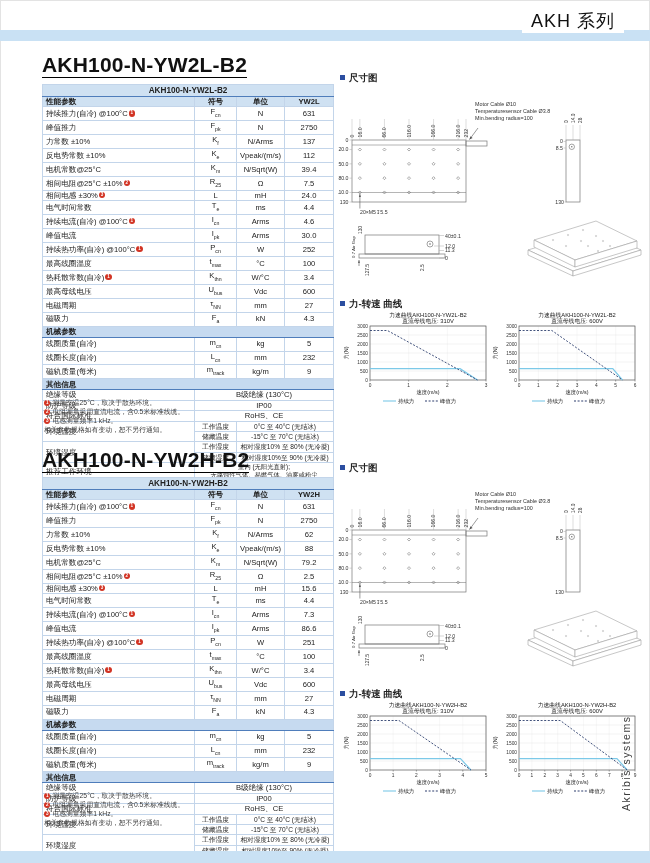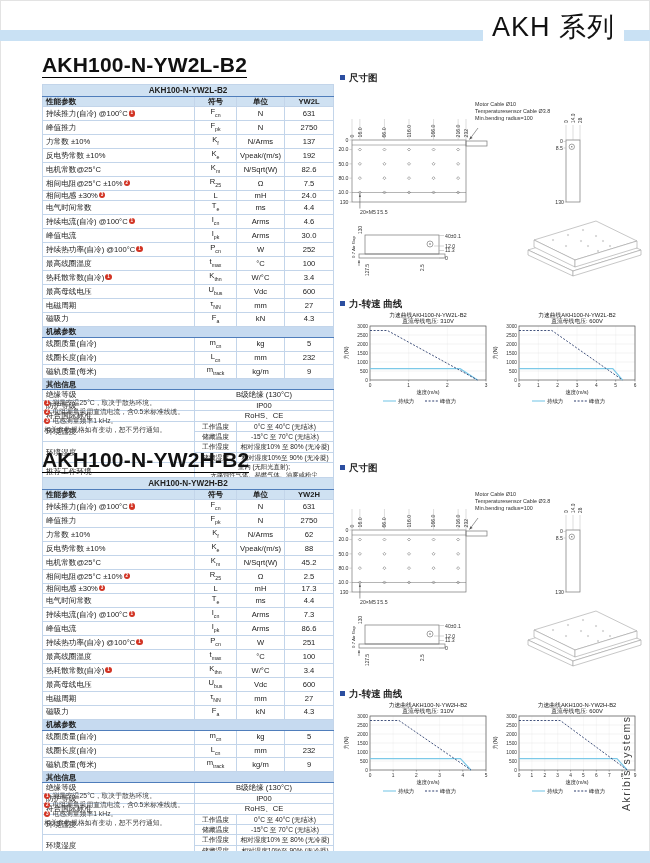--- a/index.html
+++ b/index.html
@@ -1,19 +1,19 @@
 <!DOCTYPE html>
 <html><head>
 <meta charset="utf-8">
 <style>
   html,body{margin:0;padding:0;background:#fff;}
   *{box-sizing:border-box;font-family:"Liberation Sans","DejaVu Sans",sans-serif;}
   .page{position:relative;width:650px;height:863px;background:#fff;overflow:hidden;box-shadow:inset 0 0 0 1px #e3e3e3;}
   .accent-bar{position:absolute;left:0;width:650px;height:11px;background:#c9e1f4;}
-  .series-title{position:absolute;top:9px;right:26px;font-size:27px;color:#111;background:#fff;padding:0 9px;letter-spacing:1px;z-index:2;}
+  .series-title{position:absolute;top:9px;right:26px;font-size:18px;color:#111;background:#fff;padding:0 9px;letter-spacing:1px;z-index:2;}
   .side-text{position:absolute;left:620px;top:686px;height:125px;writing-mode:vertical-rl;transform:rotate(180deg);font-size:10.5px;color:#3a3a3a;letter-spacing:1.5px;}
   .section{position:absolute;left:0;top:0;width:650px;}
   .prod-title{position:absolute;left:42px;font-size:21px;font-weight:700;color:#111;letter-spacing:.2px;}
   .prod-title span{border-bottom:1.6px solid #000;padding-bottom:1px;}
   .stable{position:absolute;left:42px;border-collapse:collapse;width:291px;background:#fff;border:1.4px solid #4f7dbb;font-size:7.6px;color:#222;table-layout:fixed;}
   .stable td{border:0.5px solid #c3d5ea;height:9.5px;line-height:9.4px;padding:0 3px;text-align:center;white-space:nowrap;overflow:hidden;}
   .stable td.l{text-align:left;}
   .stable tr.ttl td{background:#cfe1f2;font-weight:bold;font-size:8.2px;height:12px;border-bottom:1px solid #4f7dbb;}
   .stable tr.hdr td{background:#cfe1f2;font-weight:bold;}
   .stable tr.sec td{background:#c6daf0;font-weight:bold;text-align:left;border-top:1.2px solid #4f7dbb;border-bottom:1.2px solid #4f7dbb;height:11px;}
@@ -71,27 +71,27 @@
           <tr>
             <td class="l">力常数 ±10%</td>
             <td>K<sub>f</sub></td>
             <td>N/Arms</td>
             <td>137</td>
           </tr>
           <tr>
             <td class="l">反电势常数 ±10%</td>
             <td>K<sub>e</sub></td>
             <td>Vpeak/(m/s)</td>
-            <td>192</td>
+            <td>112</td>
           </tr>
           <tr>
             <td class="l">电机常数@25°C</td>
             <td>K<sub>m</sub></td>
             <td>N/Sqrt(W)</td>
-            <td>82.6</td>
+            <td>39.4</td>
           </tr>
           <tr>
             <td class="l">相间电阻@25°C ±10%<span class="fn">2</span></td>
             <td>R<sub>25</sub></td>
             <td>Ω</td>
             <td>7.5</td>
           </tr>
           <tr>
             <td class="l">相间电感 ±30%<span class="fn">3</span></td>
             <td>L</td>
@@ -460,33 +460,33 @@
           <tr>
             <td class="l">反电势常数 ±10%</td>
             <td>K<sub>e</sub></td>
             <td>Vpeak/(m/s)</td>
             <td>88</td>
           </tr>
           <tr>
             <td class="l">电机常数@25°C</td>
             <td>K<sub>m</sub></td>
             <td>N/Sqrt(W)</td>
-            <td>45.2</td>
+            <td>79.2</td>
           </tr>
           <tr>
             <td class="l">相间电阻@25°C ±10%<span class="fn">2</span></td>
             <td>R<sub>25</sub></td>
             <td>Ω</td>
             <td>2.5</td>
           </tr>
           <tr>
             <td class="l">相间电感 ±30%<span class="fn">3</span></td>
             <td>L</td>
             <td>mH</td>
-            <td>17.3</td>
+            <td>15.6</td>
           </tr>
           <tr>
             <td class="l">电气时间常数</td>
             <td>T<sub>e</sub></td>
             <td>ms</td>
             <td>4.4</td>
           </tr>
           <tr>
             <td class="l">持续电流(自冷) @100°C<span class="fn">1</span></td>
             <td>I<sub>cn</sub></td>

